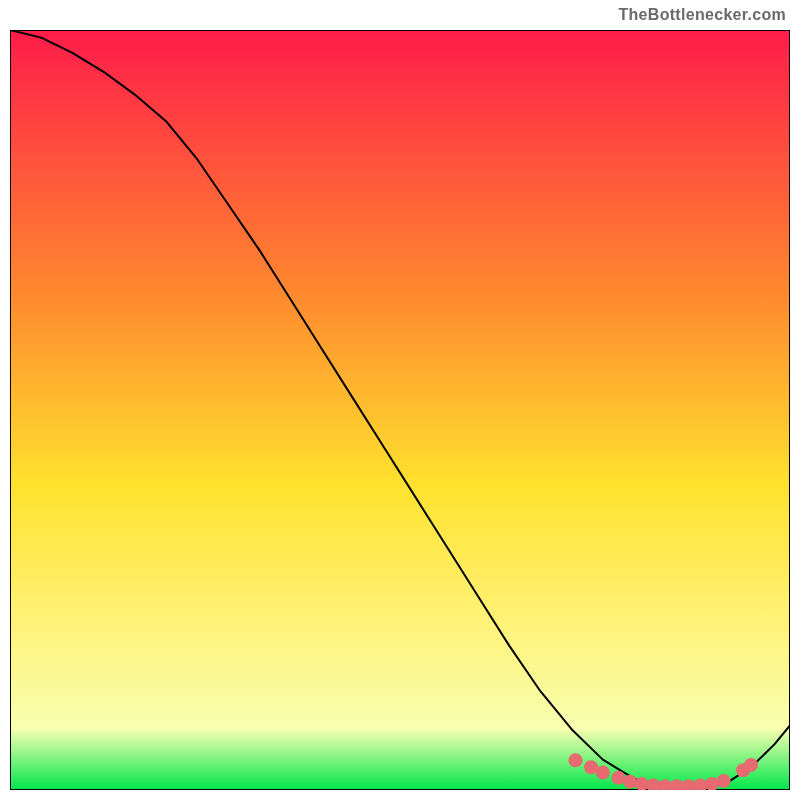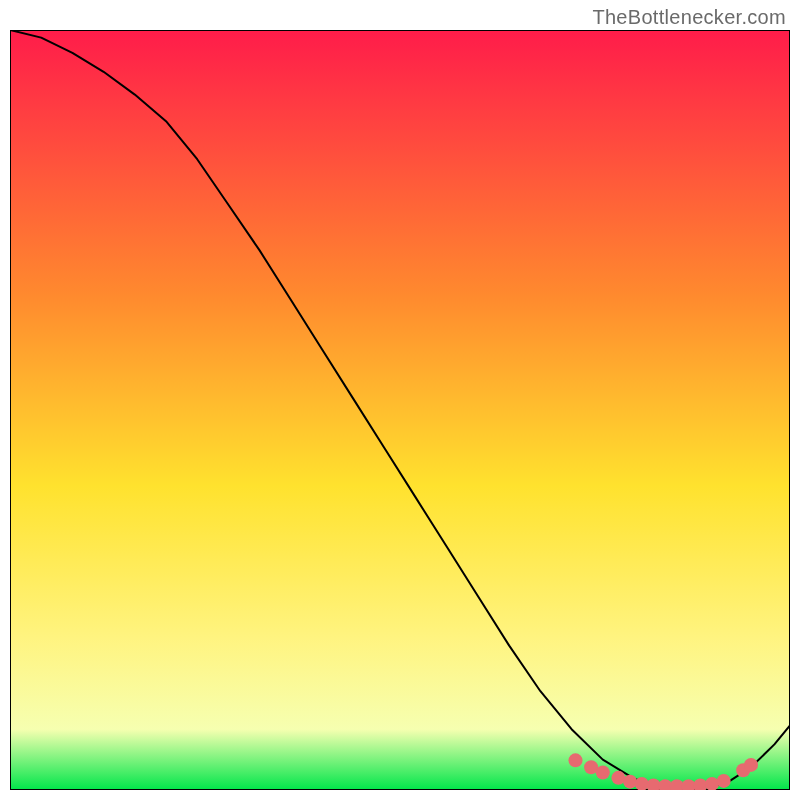--- a/index.html
+++ b/index.html
@@ -13,22 +13,22 @@
   }
   .stage {
     position: relative;
     width: 800px;
     height: 800px;
   }
   .watermark {
     position: absolute;
     top: 6px;
     right: 14px;
-    font-size: 20px;
-    font-weight: 400;
+    font-size: 16px;
+    font-weight: 700;
     color: #6a6a6a;
     letter-spacing: 0.3px;
     z-index: 50;
     text-align: right;
   }
   svg.plot {
     position: absolute;
     left: 10px;
     top: 30px;
     display: block;

